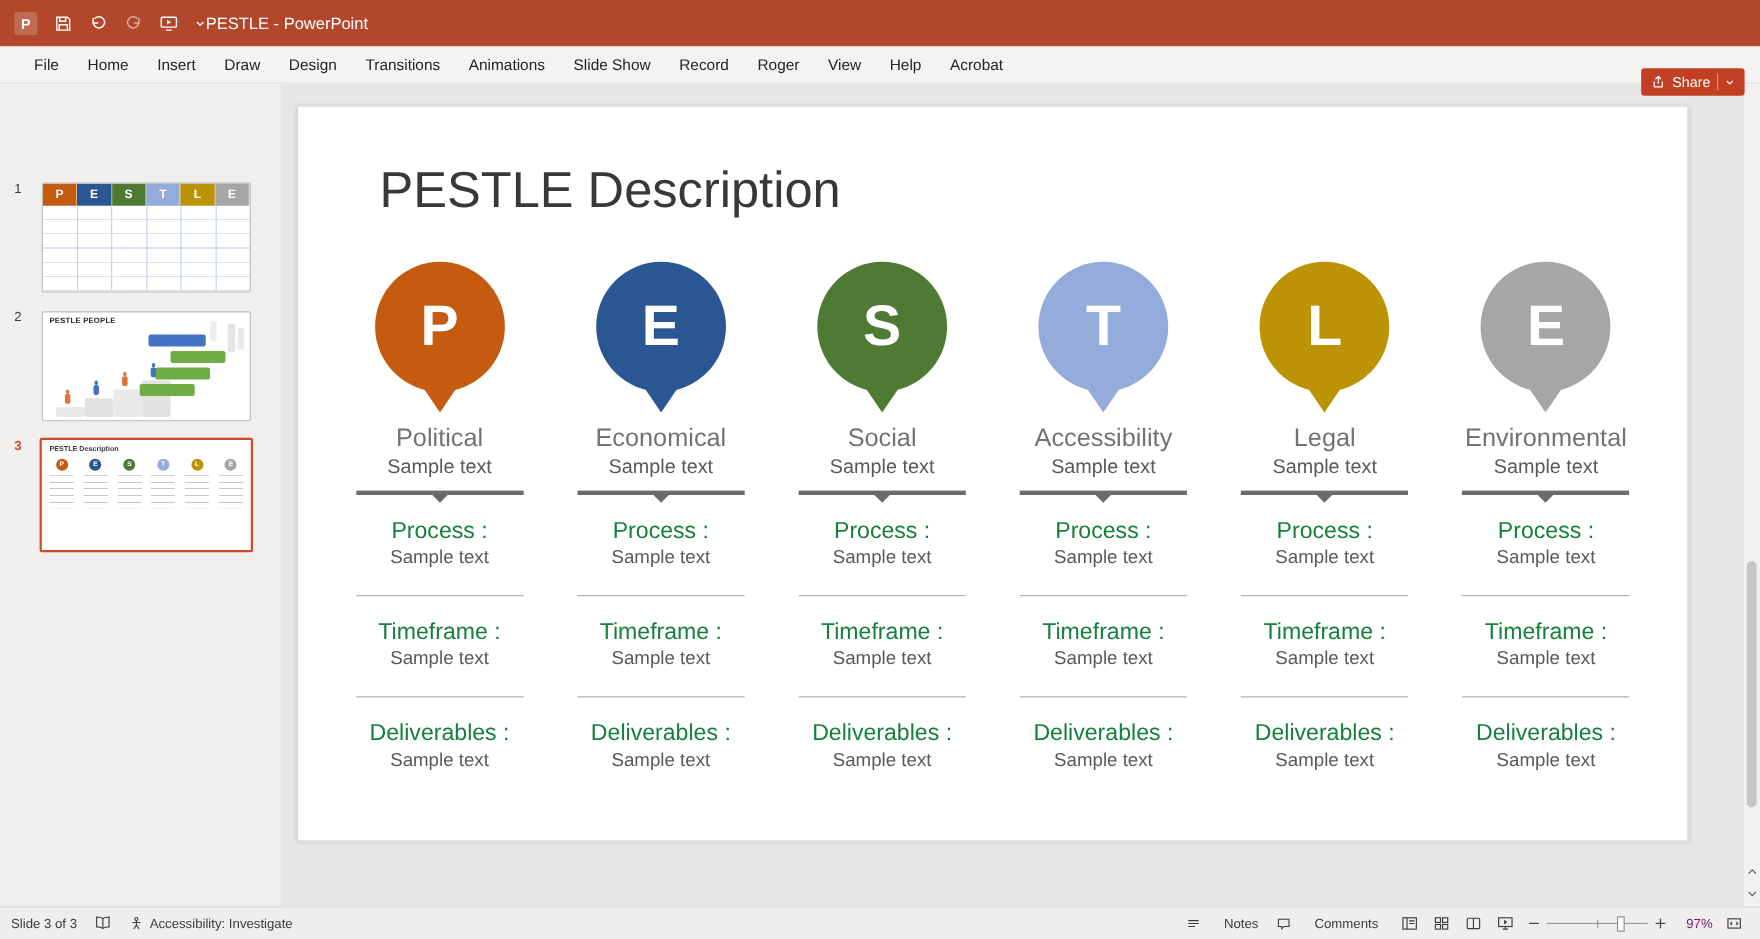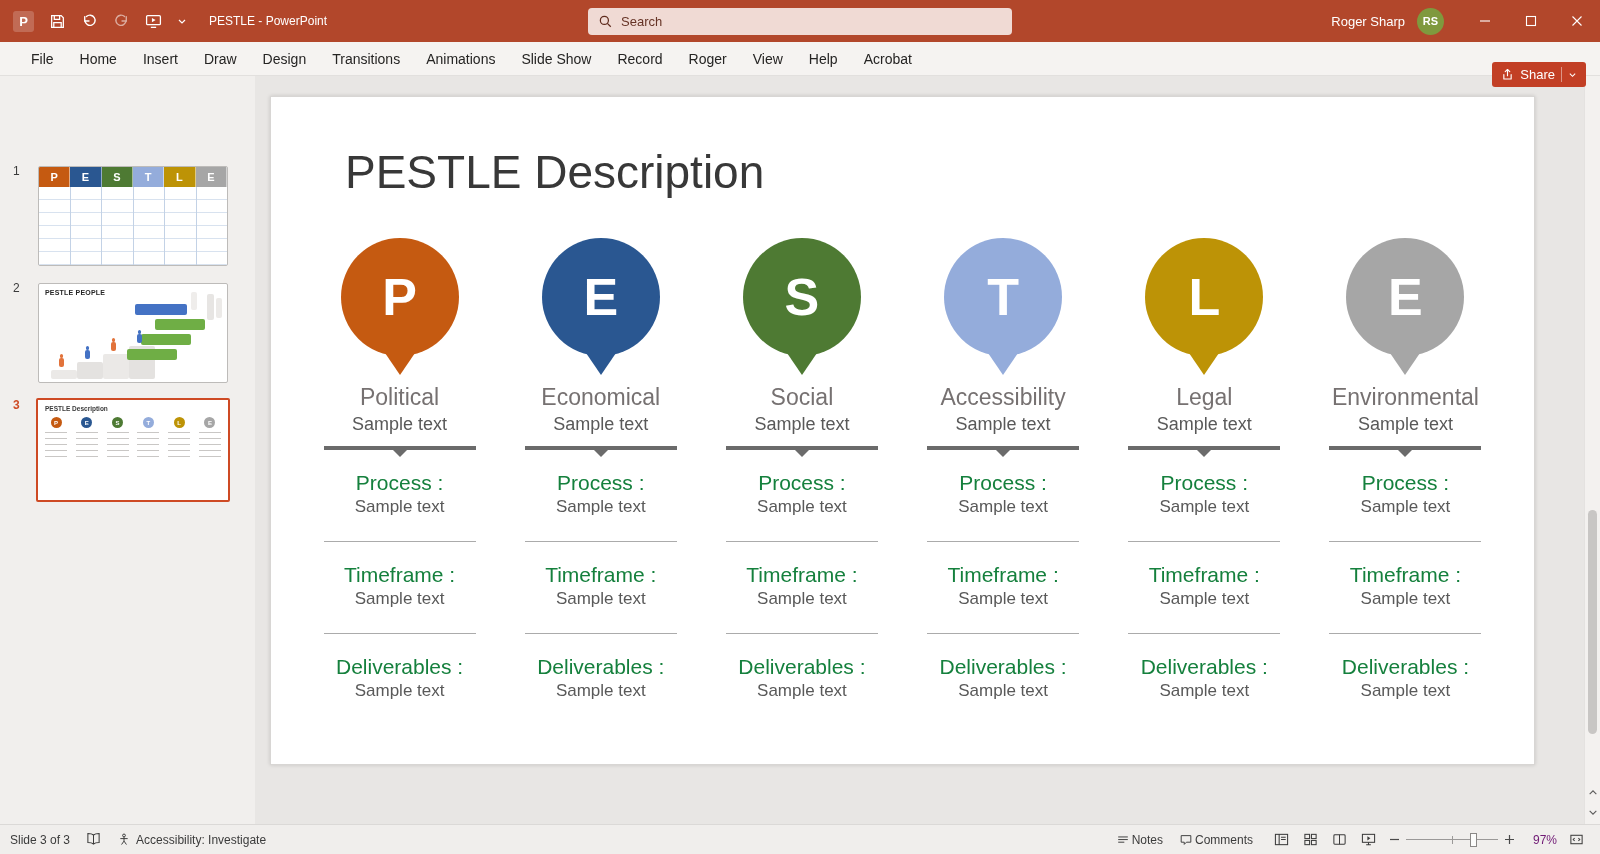--- a/index.html
+++ b/index.html
@@ -10,21 +10,21 @@
        font-family:"Liberation Sans",sans-serif;color:#262626;}
 
   
   .titlebar{position:absolute;left:0;top:0;width:100%;height:42px;background:var(--titlebar,#B2472B);
             display:flex;align-items:center;color:#fff;z-index:30;}
   .qat{display:flex;align-items:center;gap:15px;padding-left:13px;}
   .app-icon{width:21px;height:21px;border-radius:3px;background:rgba(255,255,255,.2);
             display:flex;align-items:center;justify-content:center;font-size:13px;font-weight:700;}
   .tb-btn{display:flex;align-items:center;}
   .tb-btn.dim{opacity:.55;}
-  .tb-title{margin-left:22px;font-size:12px;white-space:nowrap;}
+  .tb-title{font-size:15px;white-space:nowrap;}
   .searchbox{position:absolute;left:50%;top:8px;transform:translateX(-50%);width:424px;height:27px;
              background:rgba(255,255,255,.8);border-radius:4px;display:flex;align-items:center;
              padding:0 10px;color:#5F2B1D;}
   .searchbox input{flex:1;font-size:13px;color:#5F2B1D;margin-left:8px;}
   .searchbox input::placeholder{color:#5F2B1D;opacity:.95;}
   .tb-right{margin-left:auto;display:flex;align-items:center;height:100%;}
   .user-name{font-size:13px;margin-right:12px;}
   .avatar{width:27px;height:27px;border-radius:50%;background:var(--avatar,#7F993E);
           display:flex;align-items:center;justify-content:center;font-size:11px;font-weight:700;margin-right:18px;}
   .winbtn{width:46px;height:100%;display:flex;align-items:center;justify-content:center;}
@@ -89,21 +89,21 @@
   .sbtn{position:absolute;left:0;width:100%;height:20px;display:flex;align-items:center;justify-content:center;color:#5A5A5A;}
   .sbtn.up{bottom:22px;}
   .sbtn.down{bottom:2px;}
 
   
   .statusbar{position:absolute;left:0;bottom:0;width:100%;height:30px;background:#F0EEEC;
              border-top:1px solid #DBD9D7;display:flex;align-items:center;font-size:12px;color:#3B3B3B;z-index:25;}
   .sb-left{display:flex;align-items:center;gap:16px;padding-left:10px;}
   .sb-item{display:flex;align-items:flex-end;gap:5px;color:#3B3B3B;}
   .sb-right{margin-left:auto;display:flex;align-items:center;padding-right:8px;}
-  .sb-btn{display:flex;align-items:center;gap:2px;padding:0 8px;height:30px;color:#3B3B3B;}
+  .sb-btn{display:flex;align-items:center;gap:21px;padding:0 8px;height:30px;color:#3B3B3B;}
   .sb-views{display:flex;align-items:center;margin-left:6px;}
   .sb-views .sb-btn{padding:0 7px;}
   .zoom-btn{display:flex;align-items:center;padding:0 6px;color:#4A4A4A;}
   .zoom-slider{position:relative;width:92px;height:30px;display:flex;align-items:center;}
   .zoom-track{width:100%;height:1px;background:#9B9998;}
   .zoom-notch{position:absolute;left:50%;top:11px;width:1px;height:8px;background:#9B9998;}
   .zoom-thumb{position:absolute;left:70%;top:8px;width:7px;height:14px;background:#FCFCFB;border:1px solid #8A8886;}
   .zoom-pct{width:40px;text-align:right;padding-right:4px;color:#701a75;}
 </style>
 </head>
@@ -148,56 +148,20 @@
           </svg>
         </span>
     </button>
     <button class="tb-btn">
       <svg width="10" height="9" viewBox="0 0 10 9" stroke="currentColor" fill="none" stroke-width="1.2">
           <path d="M2 3l3 3 3-3"></path>
         </svg>
     </button>
   </div>
   <div class="tb-title">PESTLE - PowerPoint</div>
-  <div class="searchbox">
-    <span>
-        <svg width="15" height="15" viewBox="0 0 16 16" stroke="currentColor" fill="none" stroke-width="1.3">
-          <circle cx="6.8" cy="6.8" r="4.3"></circle>
-          <path d="M10 10l3.6 3.6"></path>
-        </svg>
-      </span>
-    <input placeholder="Search" style="">
-  </div>
-  <div class="tb-right">
-    <span class="user-name">Roger Sharp</span>
-    <span class="avatar">
-        <span>RS</span>
-      </span>
-    <button class="winbtn">
-      <span>
-          <svg width="12" height="12" viewBox="0 0 12 12" stroke="currentColor" stroke-width="1.1">
-            <path d="M1 6h10"></path>
-          </svg>
-        </span>
-    </button>
-    <button class="winbtn">
-      <span>
-          <svg width="12" height="12" viewBox="0 0 12 12" stroke="currentColor" fill="none" stroke-width="1.1">
-            <rect x="1.5" y="1.5" width="9" height="9"></rect>
-          </svg>
-        </span>
-    </button>
-    <button class="winbtn">
-      <span>
-          <svg width="12" height="12" viewBox="0 0 12 12" stroke="currentColor" stroke-width="1.1">
-            <path d="M1.5 1.5l9 9M10.5 1.5l-9 9"></path>
-          </svg>
-        </span>
-    </button>
-  </div>
 </header>
 
 <nav class="menubar">
   <div class="menu-tabs">
   <div class="mtab">
     <span>File</span>
   </div>
 
   <div class="mtab">
     <span>Home</span>

